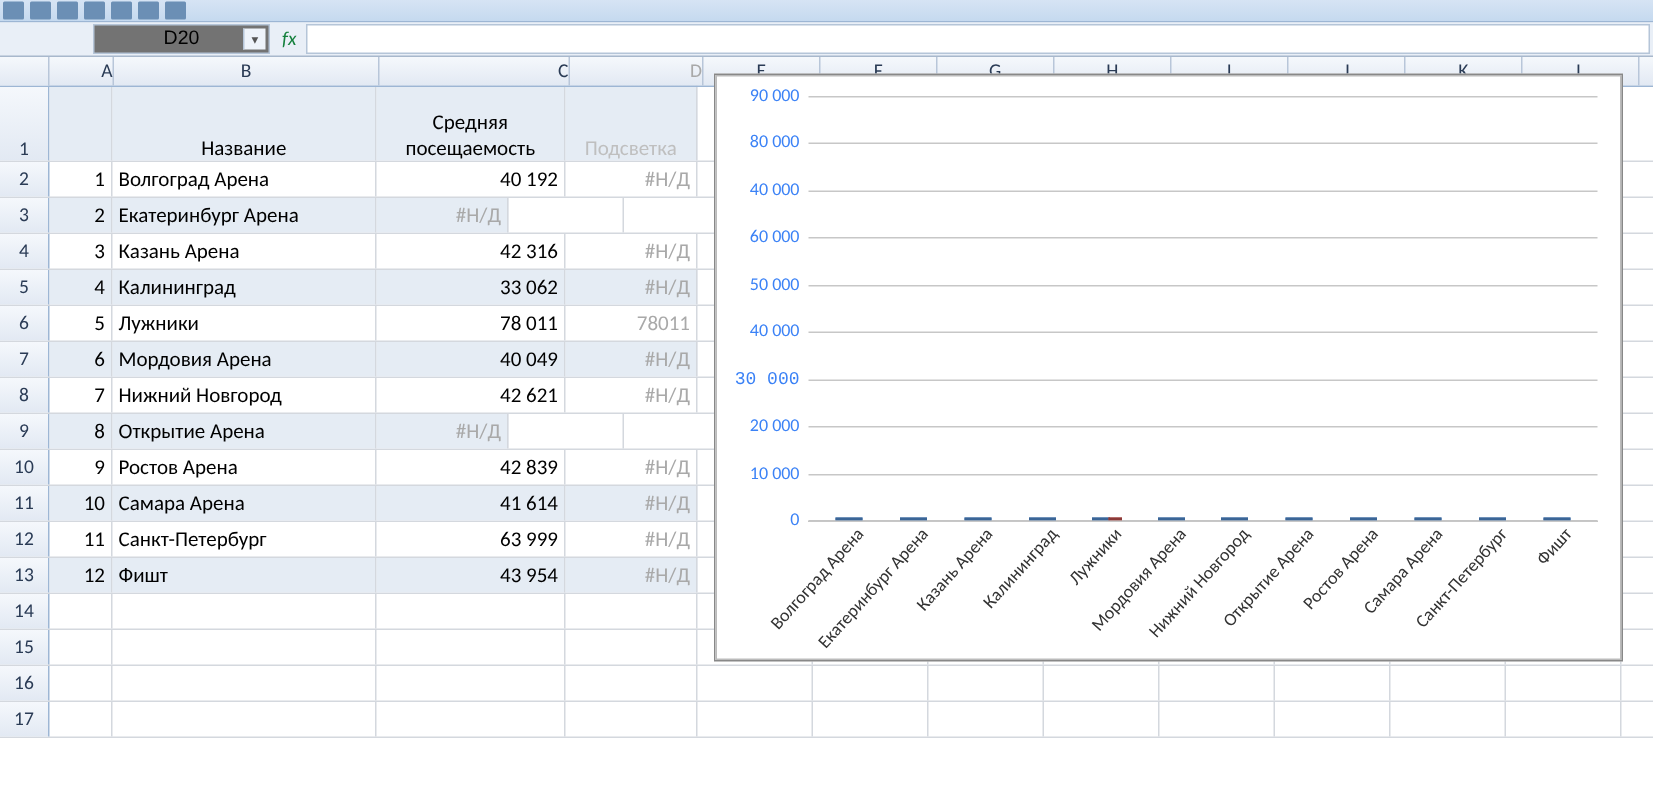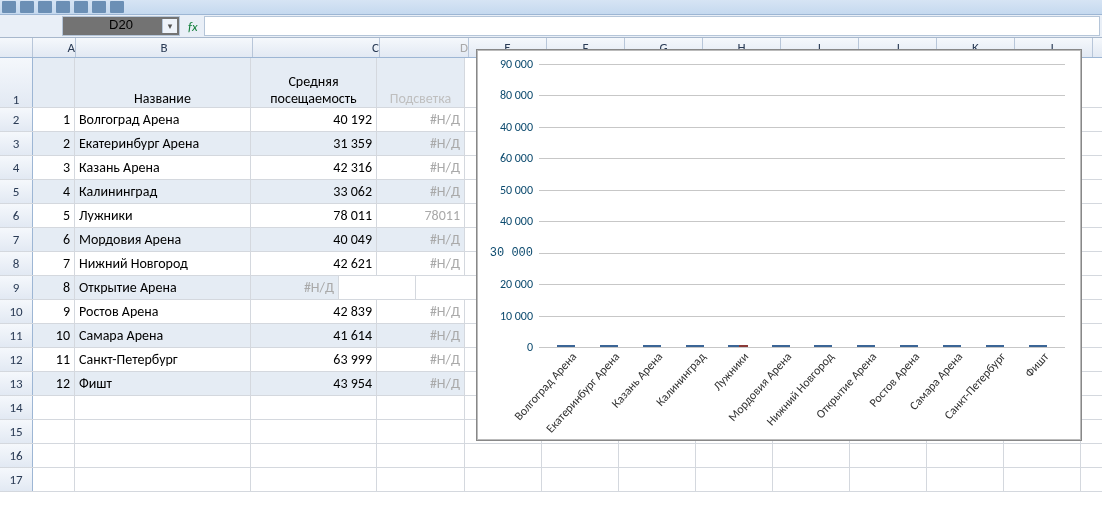--- a/index.html
+++ b/index.html
@@ -179,21 +179,21 @@
   .gridline {
     position:absolute;
     left:0;right:0;
     border-top:1px solid #c7c7c7;
   }
   .ylab {
     position:absolute;
     right:100%;
     padding-right:6px;
     font-size:12px;
-    color:#0c4a6e;
+    color:#3b82f6;
     transform:translateY(-50%);
     white-space:nowrap;
   }
   .bars {
     position:absolute;
     left:0;right:0;top:0;bottom:0;
     display:flex;
     align-items:flex-end;
     justify-content:space-around;
     padding:0 6px;
@@ -292,21 +292,20 @@
         <div class="cell cH"></div>
         <div class="cell cI"></div>
         <div class="cell cJ"></div>
         <div class="cell cK"></div>
         <div class="cell cL"></div>
       </div>
       <div class="row band">
         <div class="rowhdr">3</div>
         <div class="cell cA">2</div>
         <div class="cell cB" style="text-align: left;">Екатеринбург Арена</div>
-        <div class="cell cC">31 359</div>
         <div class="cell cD">#Н/Д</div>
         <div class="cell cE"></div>
         <div class="cell cF"></div>
         <div class="cell cG"></div>
         <div class="cell cH"></div>
         <div class="cell cI"></div>
         <div class="cell cJ"></div>
         <div class="cell cK"></div>
         <div class="cell cL"></div>
       </div>

